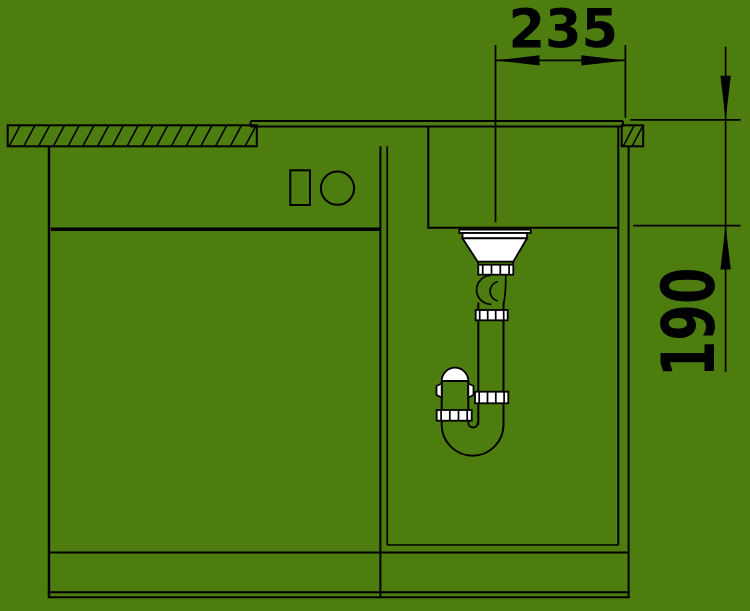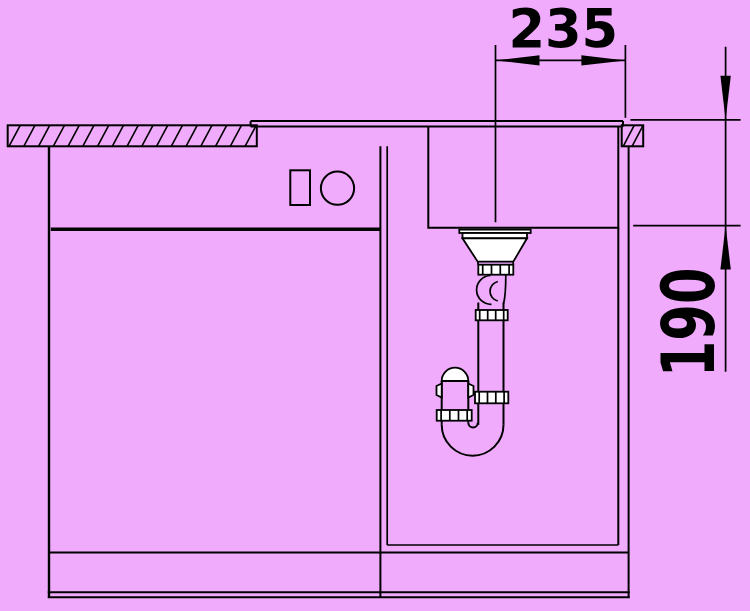--- a/index.html
+++ b/index.html
@@ -1,16 +1,16 @@
 <!DOCTYPE html>
 <html><head>
 <meta charset="utf-8">
 <style>
   html,body{margin:0;padding:0;background:#ffffff;}
-  .canvas{position:relative;width:750px;height:611px;background:#f0abfc;overflow:hidden;
+  .canvas{position:relative;width:750px;height:611px;background:#4d7c0f;overflow:hidden;
           font-family:"DejaVu Sans", sans-serif;}
   svg{display:block;}
   .ln{stroke:#000;stroke-width:2;fill:none;}
   .thin{stroke:#000;stroke-width:1.7;fill:none;}
   .thick{stroke:#000;stroke-width:3.6;fill:none;}
   .hatch{stroke:#000;stroke-width:1.6;fill:none;}
   .whitefill{stroke:#000;stroke-width:1.8;fill:#ffffff;}
   .arrow{fill:#000;stroke:none;}
   .dimtext{font-weight:bold;fill:#000;}
 </style>

